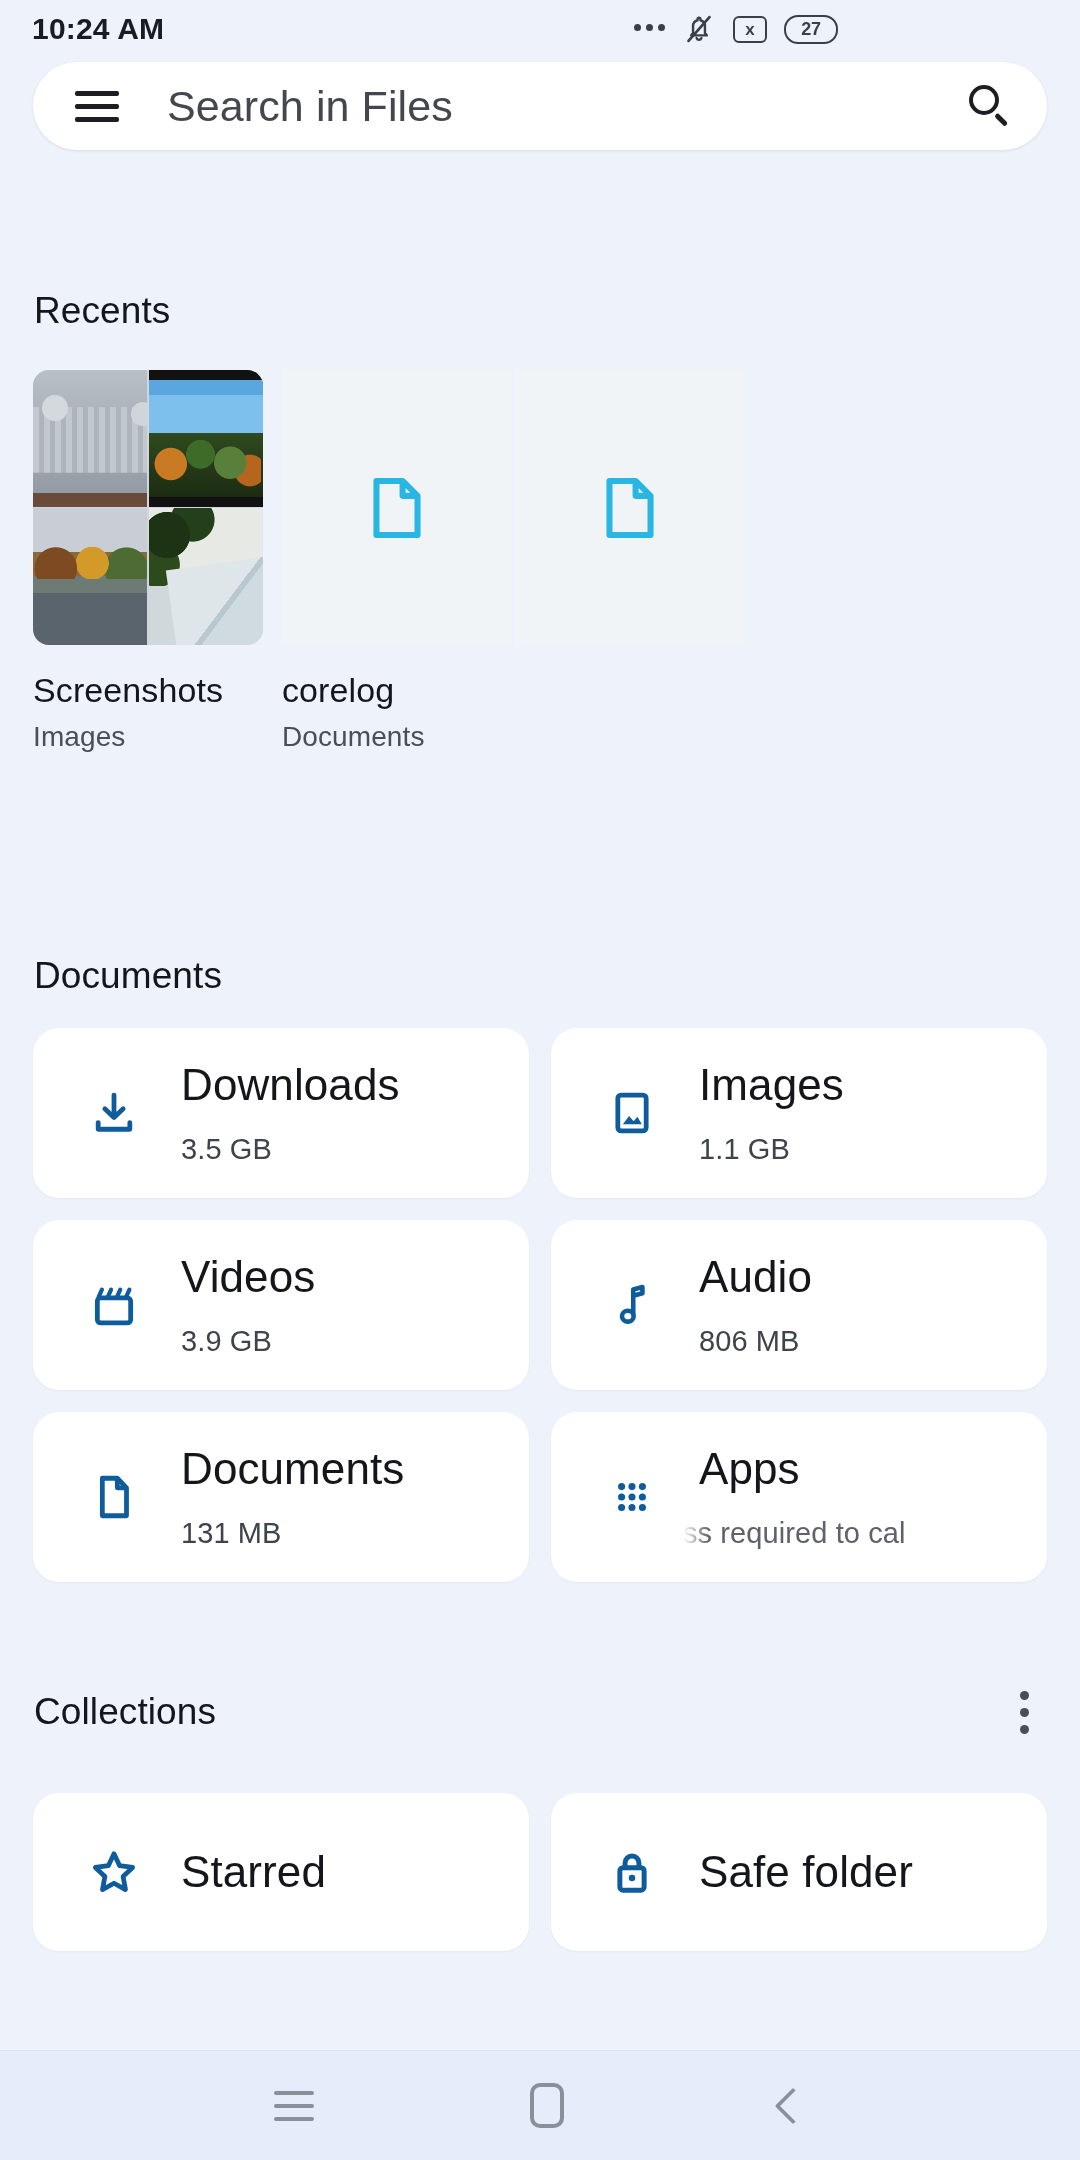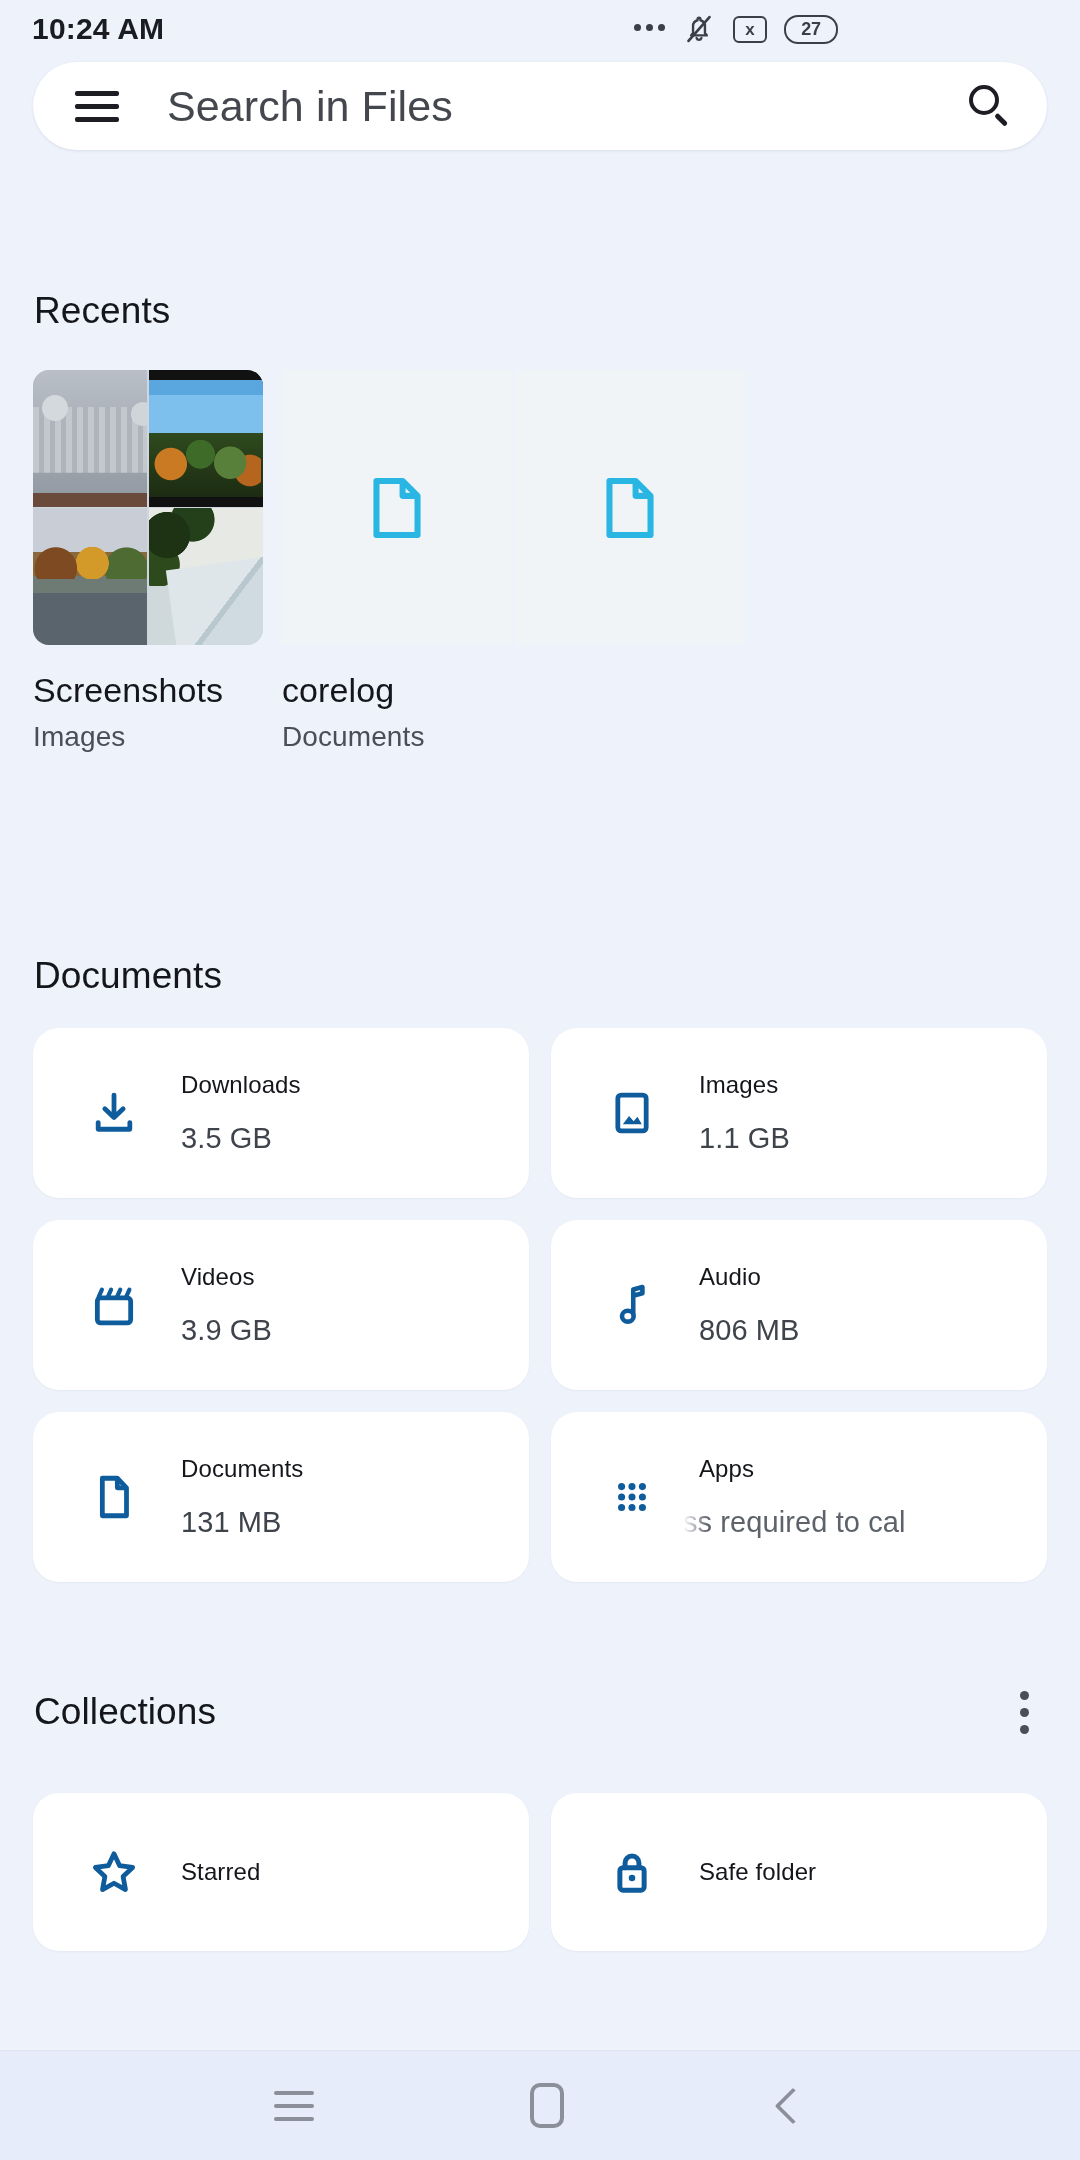--- a/index.html
+++ b/index.html
@@ -148,21 +148,21 @@
   }
   #categories-grid { top:1028px; }
   .card {
     background:#fff; border-radius:26px; height:170px;
     display:flex; align-items:center; padding:0 0 0 50px;
     box-shadow:0 1px 2px rgba(40,50,80,.05);
     overflow:hidden;
   }
   .card-ico { width:62px; flex:0 0 62px; display:flex; align-items:center; justify-content:center; }
   .card-text { margin-left:36px; min-width:0; flex:1; }
-  .card-title { font-size:24px; color:#14161b; letter-spacing:.1px; white-space:nowrap; }
+  .card-title { font-size:44px; color:#14161b; letter-spacing:.1px; white-space:nowrap; }
   .card-sub { margin-top:23px; font-size:29px; color:#3f434b; letter-spacing:.1px; white-space:nowrap; }
   .card-sub.marquee {
     color:#5d626b;
     -webkit-mask-image:linear-gradient(90deg,transparent 0,#000 7%,#000 88%,transparent 100%);
     mask-image:linear-gradient(90deg,transparent 0,#000 7%,#000 88%,transparent 100%);
     margin-left:-16px;
   }
 
   
   #collections-head { position:absolute; top:1685px; left:34px; width:1012px; }

